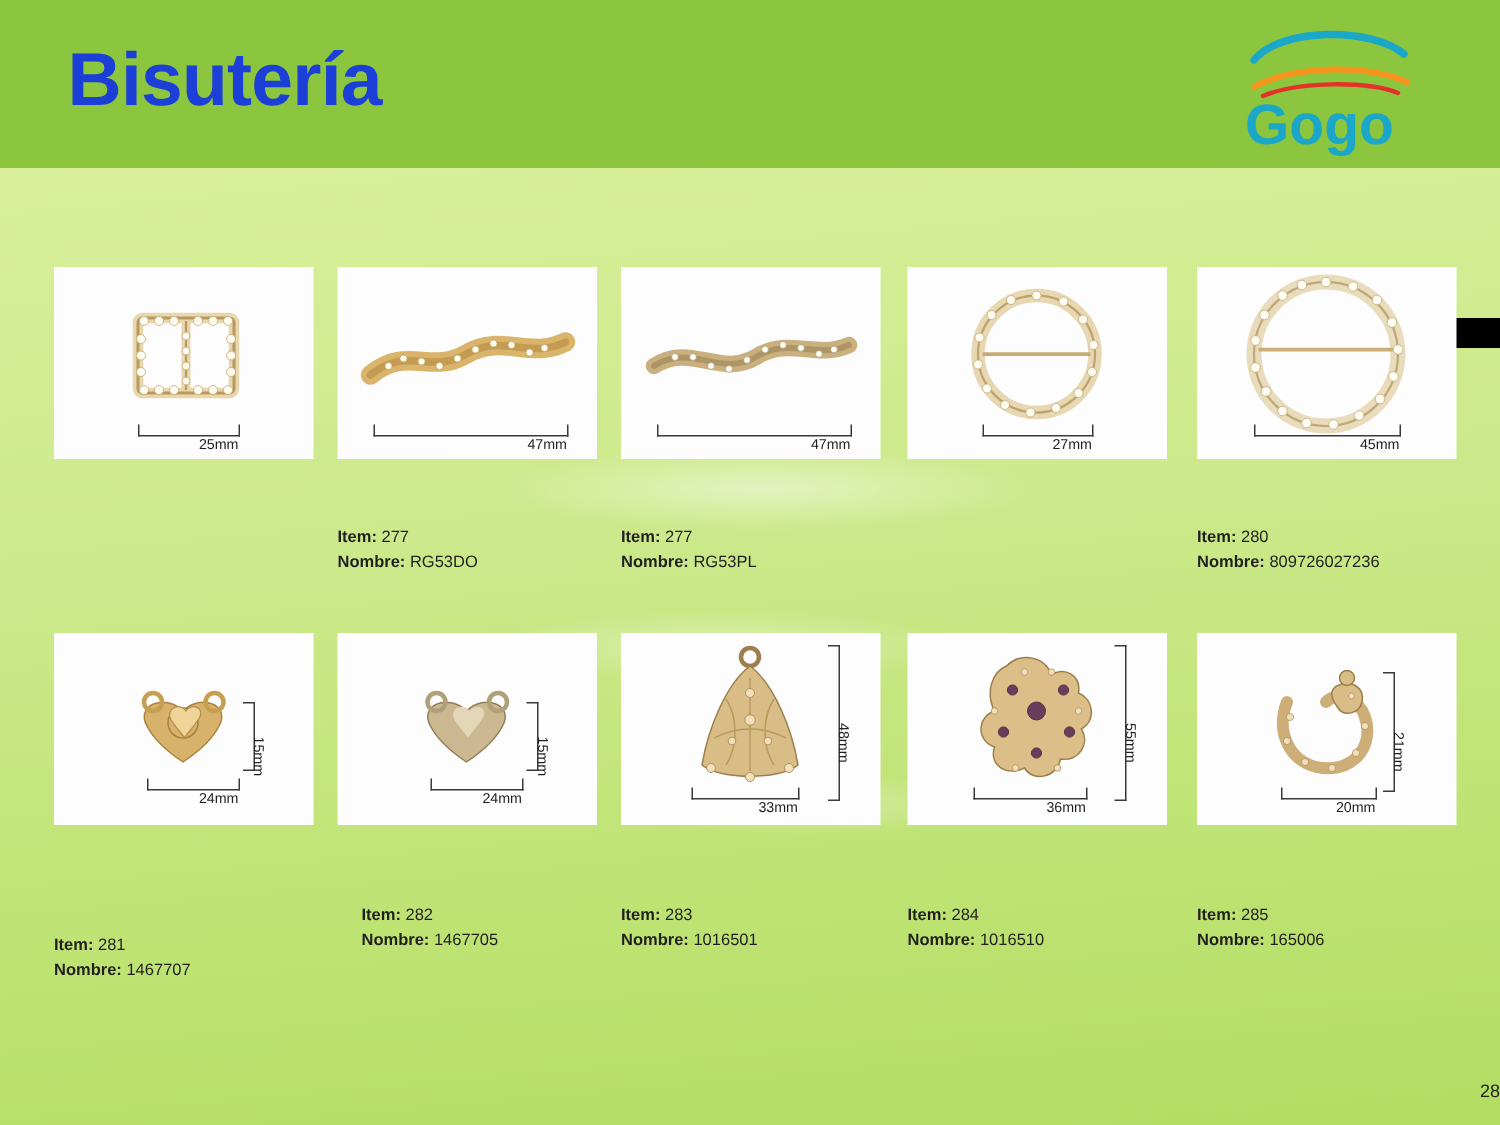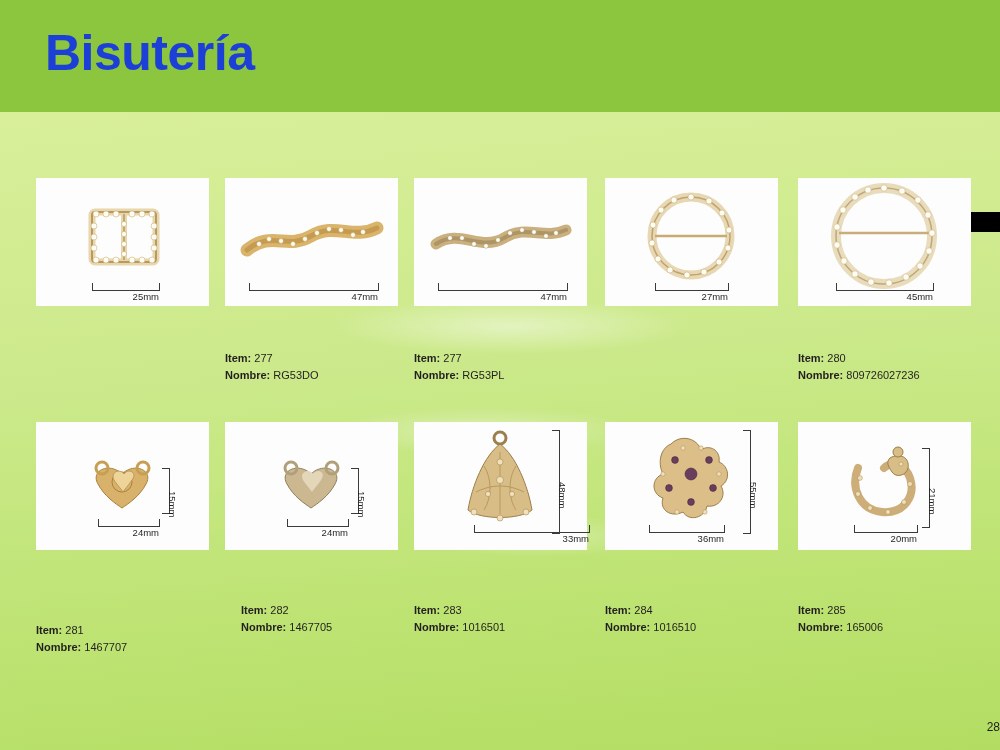--- a/index.html
+++ b/index.html
@@ -164,20 +164,31 @@
   svg.item { display: block; }
 </style>
 </head>
 <body>
 
 <div class="page">
 
   <div class="header-band"></div>
   <div class="header-title">Bisutería</div>
 
+  <div class="logo">
+    <svg width="140" height="95" viewBox="0 0 140 95" xmlns="http://www.w3.org/2000/svg">
+      <g fill="none" stroke-linecap="round">
+        <path d="M18 30 C 36 8, 96 8, 118 26" stroke="#1aa7c8" stroke-width="5"></path>
+        <path d="M14 40 C 40 20, 100 20, 124 36" stroke="#8cc63e" stroke-width="5"></path>
+        <path d="M18 48 C 44 33, 98 33, 120 45" stroke="#f7941e" stroke-width="4"></path>
+        <path d="M24 54 C 48 44, 94 44, 114 52" stroke="#e4322b" stroke-width="3"></path>
+      </g>
+      <text x="12" y="86" font-family="Liberation Sans, sans-serif" font-size="38" font-weight="bold" fill="#1aa7c8">Gogo</text>
+    </svg>
+  </div>
 
   <div class="body-bg"></div>
   <div class="side-tab"></div>
 
   <div class="grid">
 
     <div class="row row-1">
 
       <div class="cell c0">
         <div class="photo">
@@ -420,21 +431,21 @@
               <circle cx="86" cy="40" r="3"></circle>
                 <circle cx="86" cy="58" r="3.5"></circle>
               <circle cx="74" cy="72" r="2.6"></circle>
                 <circle cx="98" cy="72" r="2.6"></circle>
               <circle cx="60" cy="90" r="3"></circle>
                 <circle cx="86" cy="96" r="3"></circle>
                 <circle cx="112" cy="90" r="3"></circle>
             </g>
           </svg>
         </div>
-        <div class="hrule" style="left:60px; top:103px; width:70px;padding-left:44px;">
+        <div class="hrule" style="left:47px; top:103px; width:70px;">
           <span class="cap">33mm</span>
         </div>
         <div class="vrule" style="left:138px; top:8px; height:102px;">
           <span class="cap">48mm</span>
         </div>
         <div class="meta" style="margin-top:52px;">
           <div class="line"><span class="lbl">Item:</span>
             <span>283</span></div>
           <div class="line"><span class="lbl">Nombre:</span>
             <span>1016501</span></div>

